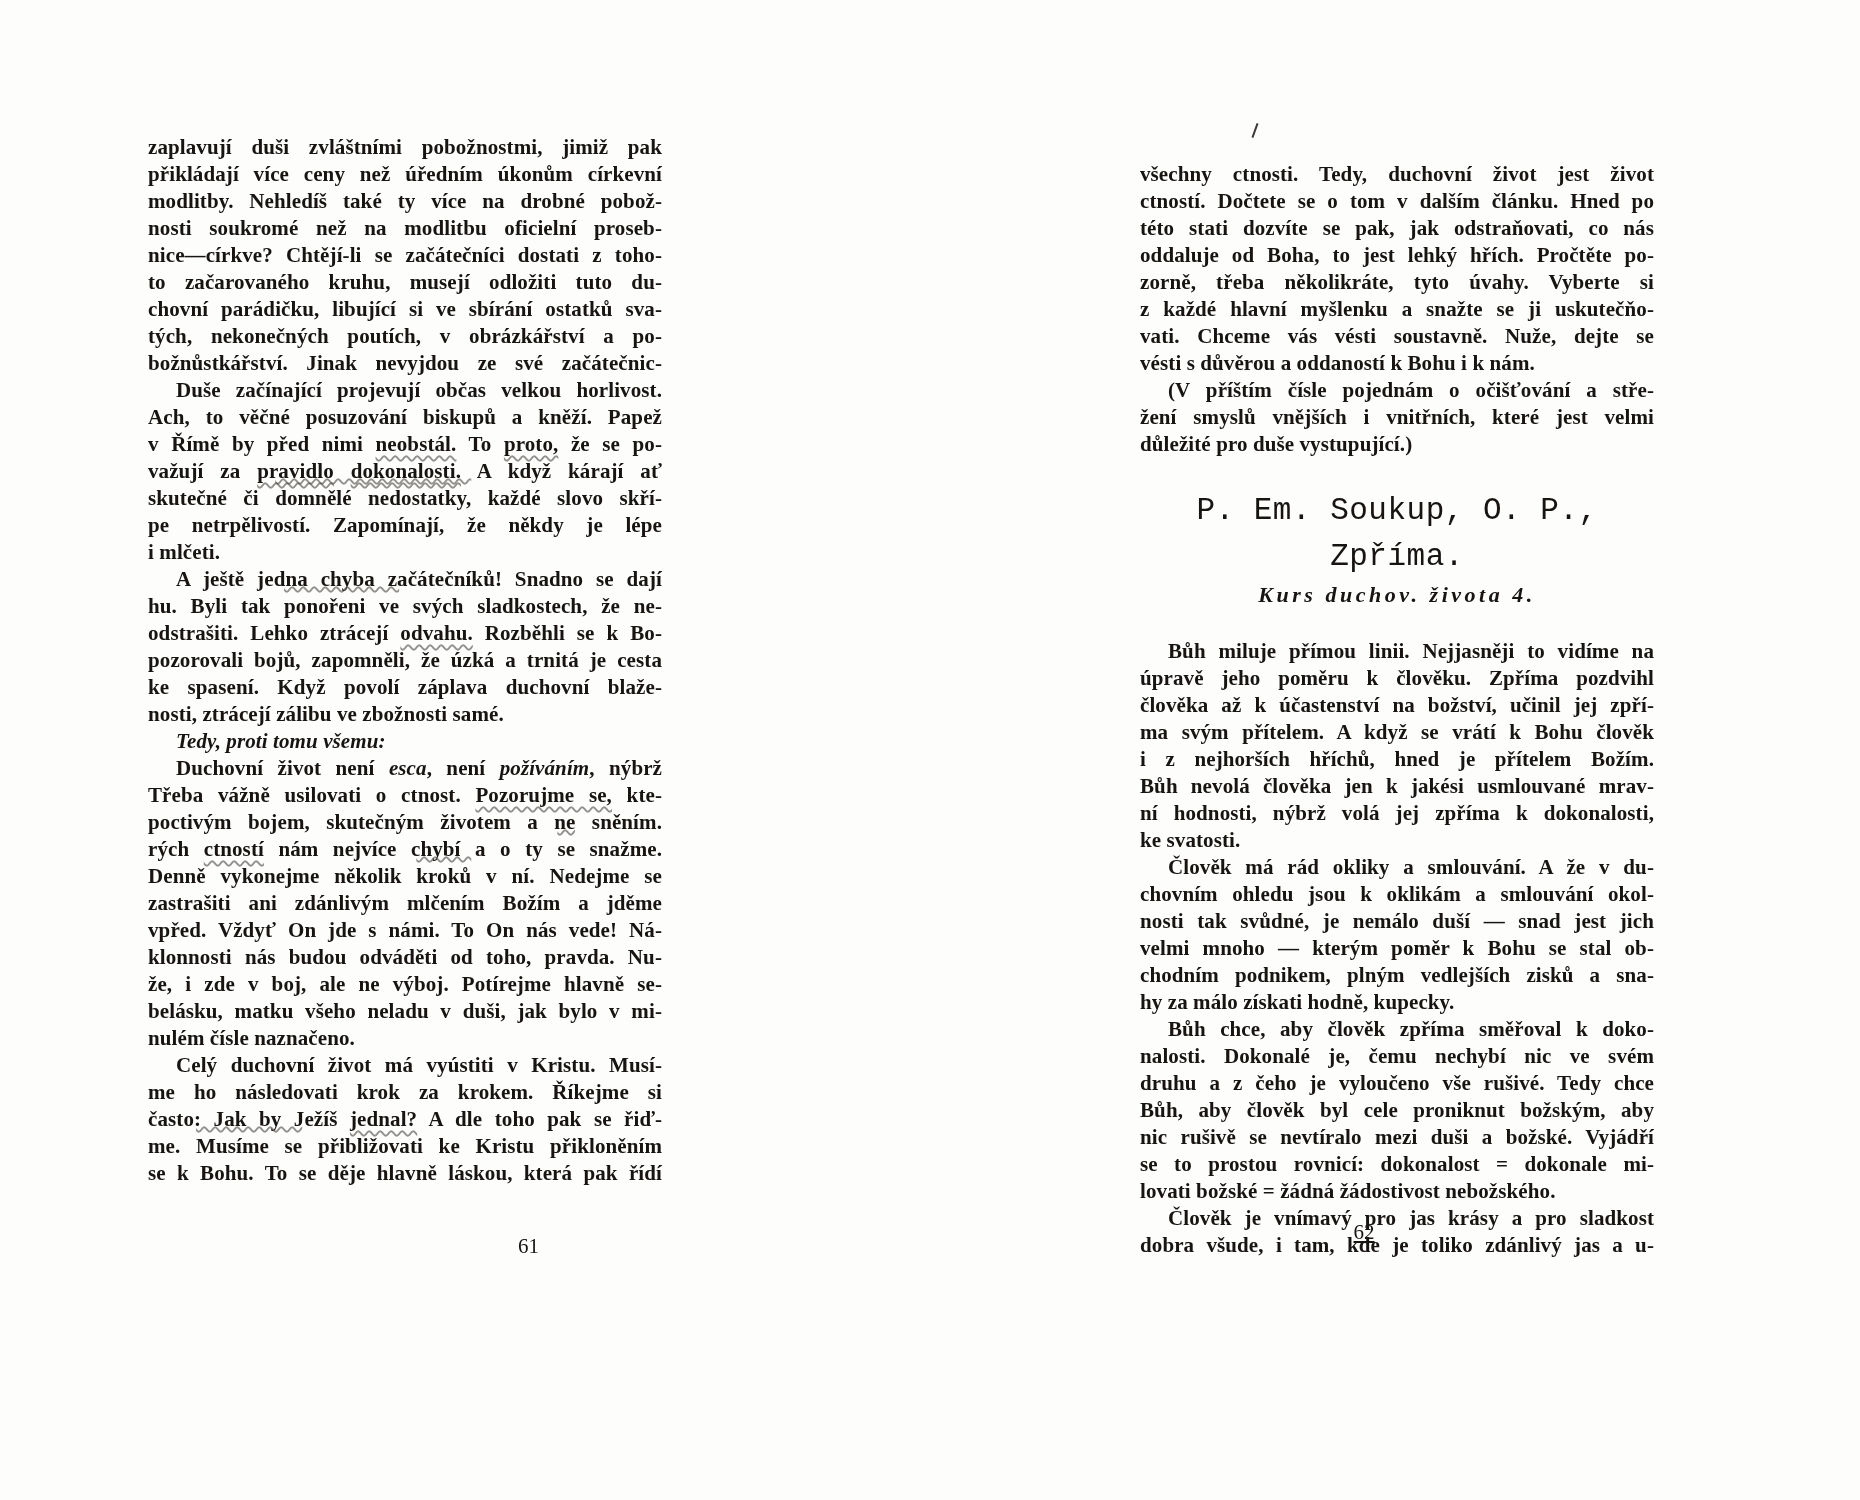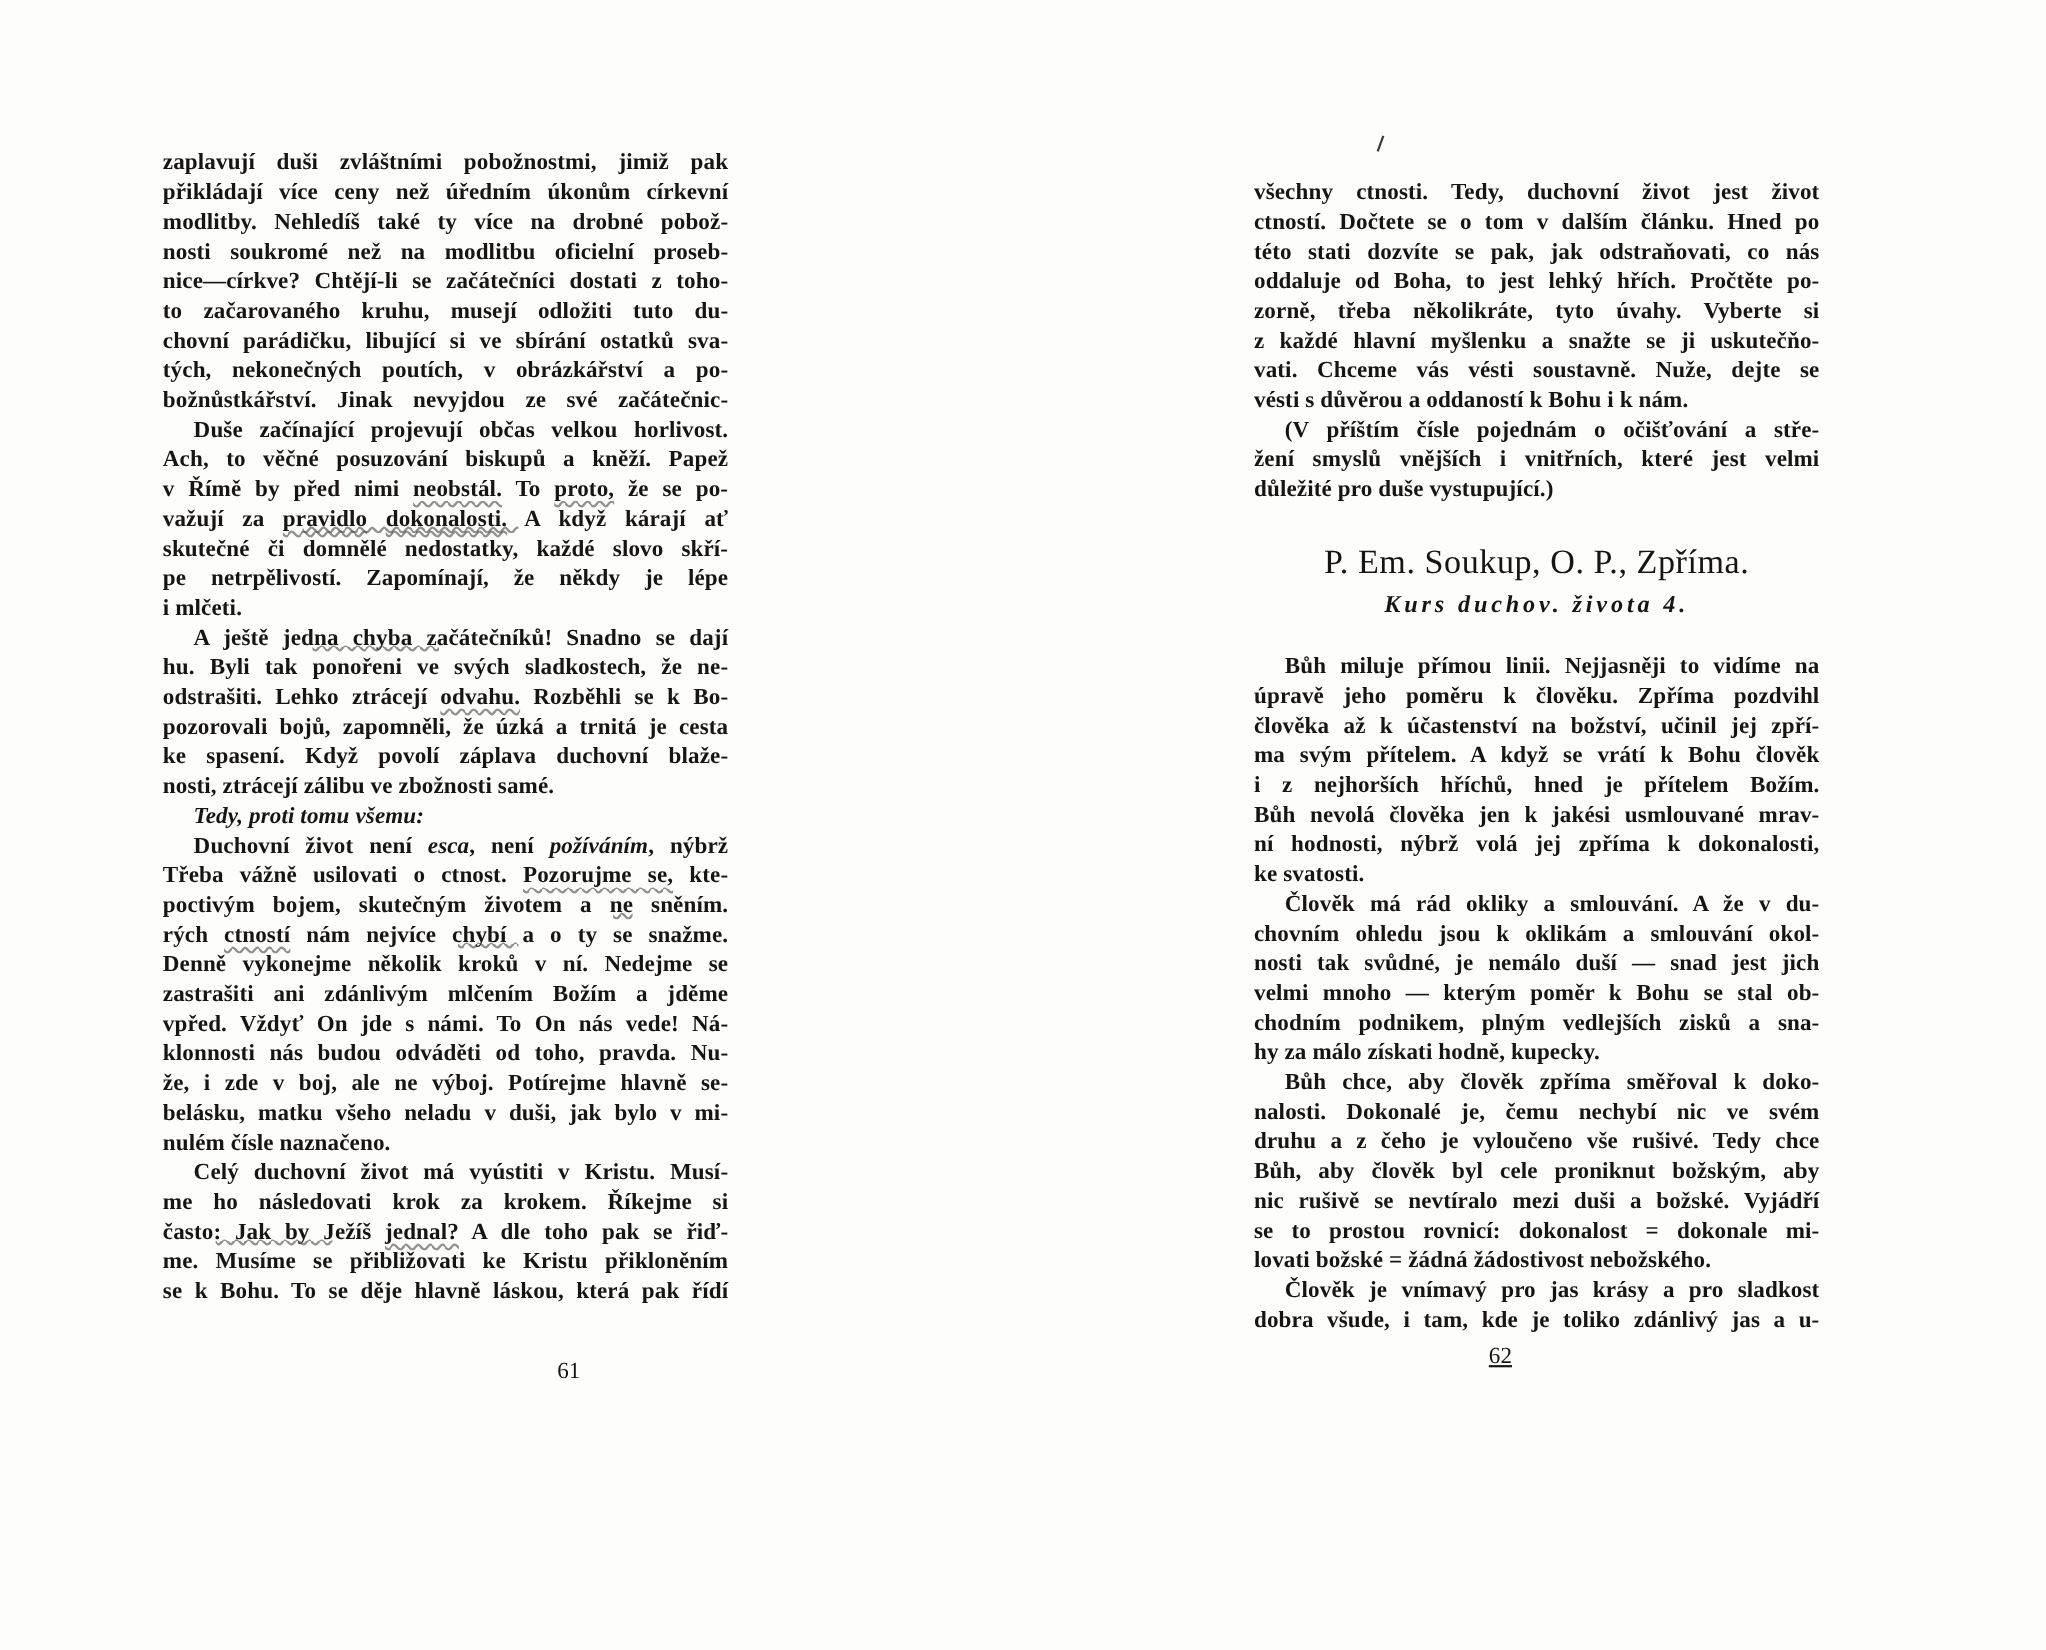--- a/index.html
+++ b/index.html
@@ -41,39 +41,40 @@
     text-decoration-color:rgba(75,72,68,.6);
     text-decoration-thickness:1.5px;
   }
   .heading{
     font-weight:normal;
     font-size:31px;
     line-height:46px;
     text-align:center;
     letter-spacing:.5px;
     margin:30px 0 0 0;
+    font-family:Liberation Mono, monospace;
   }
   .subheading{
     font-weight:bold;
     font-style:italic;
     font-size:22px;
     line-height:30px;
     text-align:center;
     letter-spacing:3.5px;
     margin-top:0;
   }
   .para-b{margin-top:28px;}
   .pagenum{
     position:absolute;
     font-size:21px;
     width:44px;
     text-align:center;
     font-weight:normal;
   }
-  .num-left{left:495px;top:1234px;}
+  .num-left{left:495px;top:1234px;text-align:right;}
   .num-right{left:1342px;top:1220px;text-decoration:underline;}
   .stray-mark{
     position:absolute;
     left:1254px;top:123px;
     width:2px;height:15px;
     background:#3d3a37;
     transform:rotate(20deg);
   }
 </style>
 </head>

